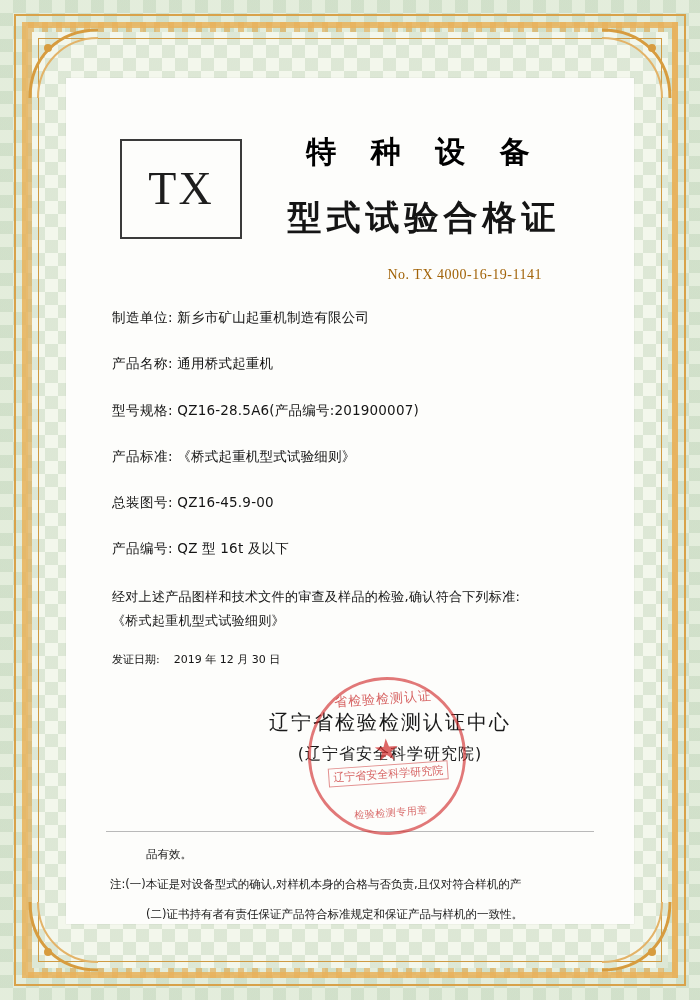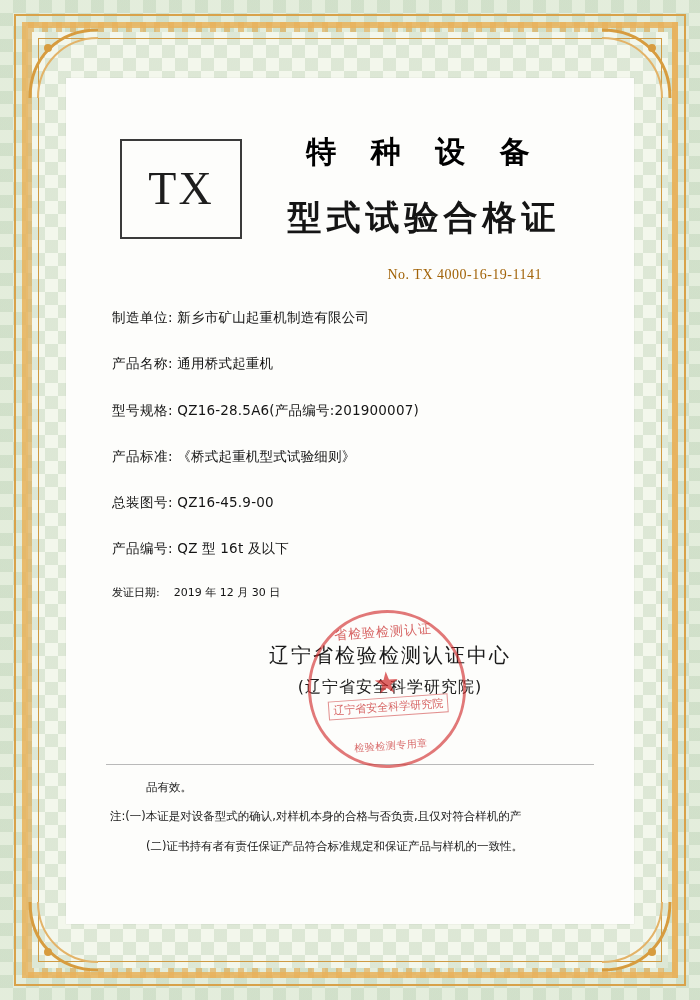--- a/index.html
+++ b/index.html
@@ -344,20 +344,24 @@
       <div class="field-row">
         <span class="field-label">总装图号:</span>
         <span class="field-value">QZ16-45.9-00</span>
       </div>
       <div class="field-row">
         <span class="field-label">产品编号:</span>
         <span class="field-value">QZ 型 16t 及以下</span>
       </div>
     </div>
 
+    <div class="statement">
+      <div>经对上述产品图样和技术文件的审查及样品的检验,确认符合下列标准:</div>
+      <div>《桥式起重机型式试验细则》</div>
+    </div>
 
     <div class="issue-row">
       <span>发证日期:</span>
       &nbsp;&nbsp;
       <span>2019 年 12 月 30 日</span>
     </div>
 
     <div class="seal-block">
       <div class="issuer">
         <div>辽宁省检验检测认证中心</div>

